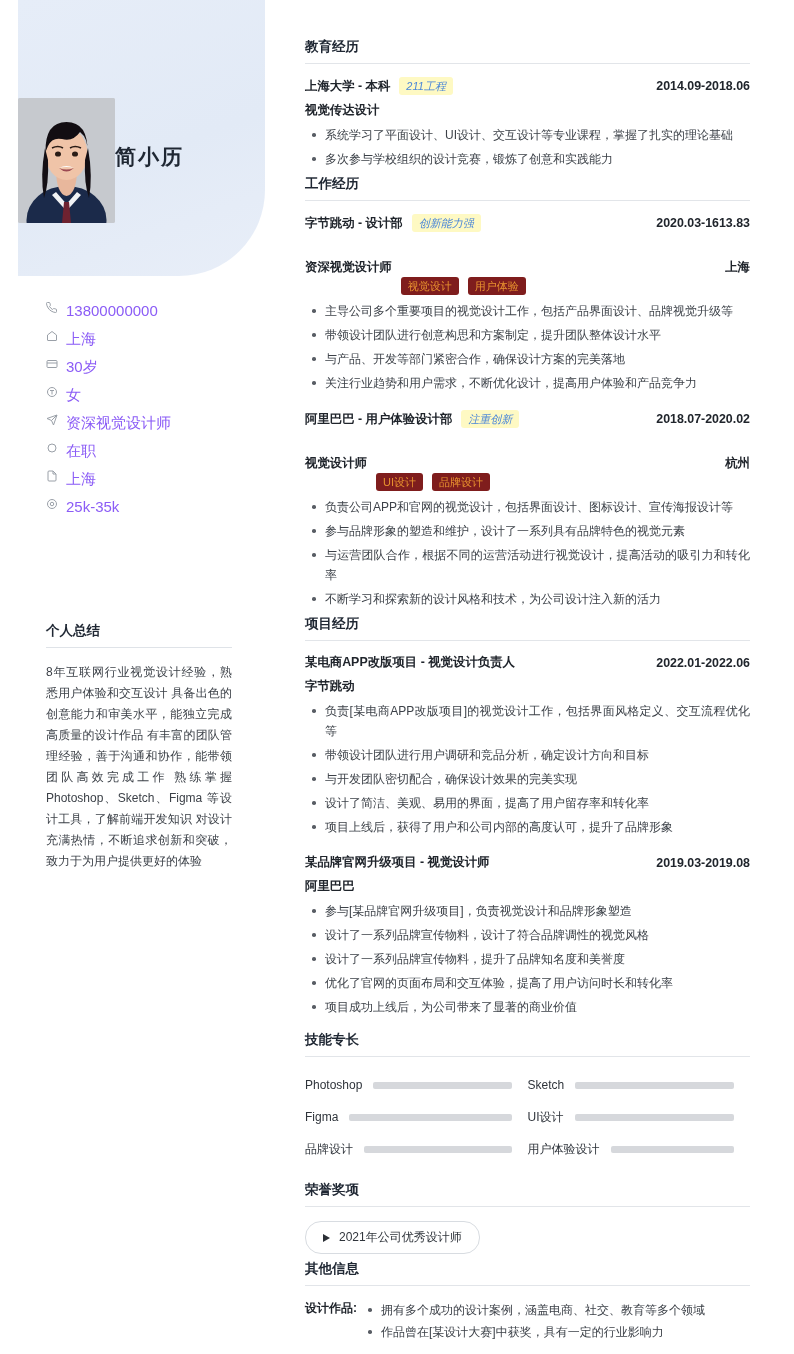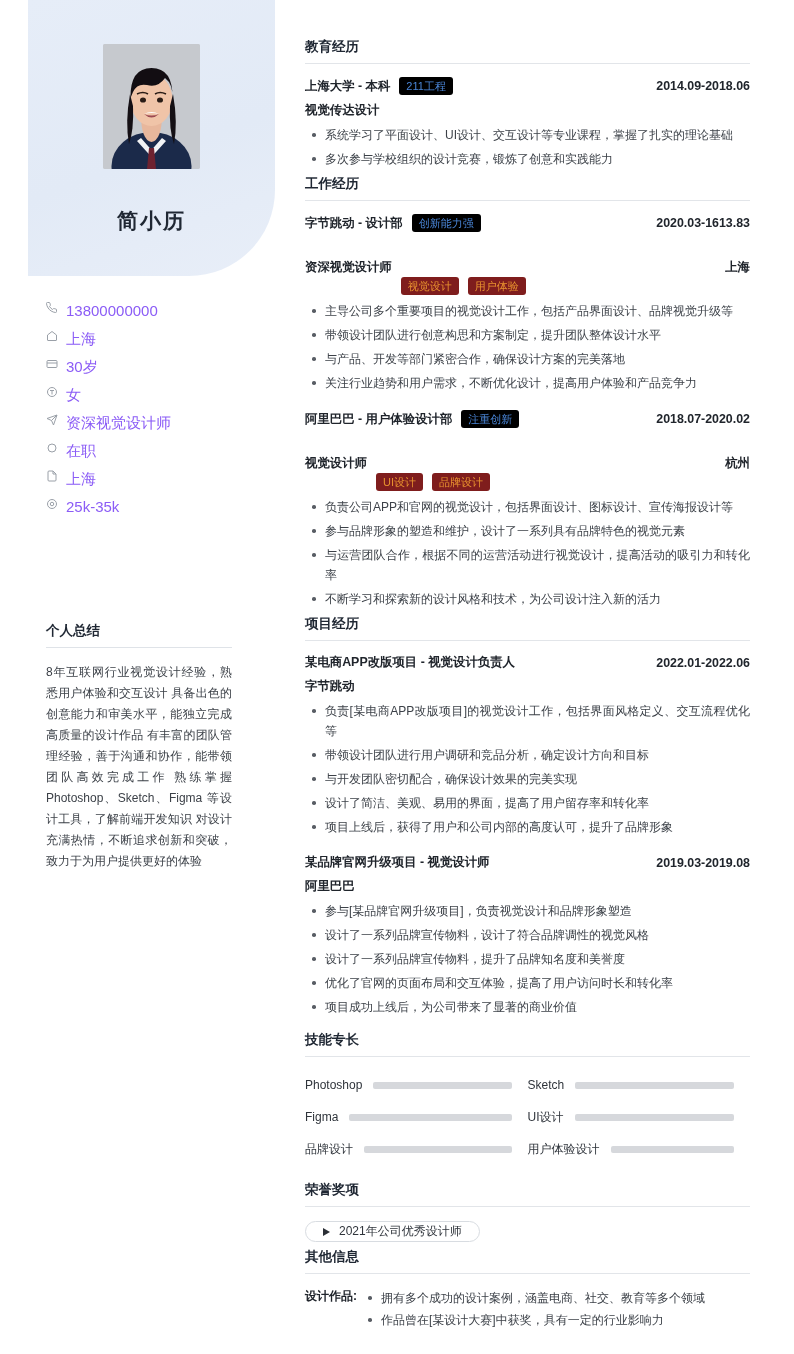--- a/index.html
+++ b/index.html
@@ -7,24 +7,24 @@
   body {
     font-family:"Liberation Sans","DejaVu Sans",sans-serif;
     background:#ffffff; color:#2b2b2b; font-size:12px;
     -webkit-font-smoothing:antialiased;
   }
   .page { position:relative; width:794px; height:1354px; display:flex; }
 
   
   .sidebar { width:265px; flex:0 0 265px; position:relative; }
   .side-head {
-    position:absolute; left:28px; top:0; width:247px; height:276px;
+    position:absolute; left:18px; top:0; width:247px; height:276px;
     background:linear-gradient(160deg,#e6edf8 0%,#e2eaf6 55%,#e8eef8 100%);
     border-bottom-right-radius:86px;
-    display:flex; flex-direction:column; align-items:center;
+    display:flex; flex-direction:row; align-items:center;
   }
   .photo {
     width:97px; height:125px; margin-top:44px; overflow:hidden;
     background:#c9ccd1; border-radius:2px; position:relative;
   }
   .photo svg { display:block; width:100%; height:100%; }
   .person-name {
     margin-top:38px; font-size:21px; font-weight:700; color:#1f2733;
     letter-spacing:2px;
   }
@@ -49,21 +49,21 @@
   .entry { padding-top:13px; }
   .e-line { display:flex; align-items:center; }
   .e-main { display:flex; align-items:center; flex:1; min-width:0; gap:9px; }
   .e-title { font-size:12.4px; font-weight:700; color:#20252c; white-space:nowrap; }
   .e-sub { font-size:12.4px; font-weight:700; color:#20252c; white-space:nowrap; }
   .e-right { font-size:12.4px; font-weight:700; color:#20252c; white-space:nowrap; margin-left:10px; }
   .e-org { font-size:12.4px; font-weight:700; color:#20252c; padding-top:7px; }
   .e-row2 { padding-top:7px; }
 
   .tag { font-size:11px; padding:2px 7px; border-radius:3px; white-space:nowrap; line-height:14px; }
-  .tag.blue { color:#4a86d8; background:#000000; }
+  .tag.blue { color:#4a86d8; background:#fef9c3;font-style:italic; }
   .tag.orange { color:#e8922f; background:#7f1d1d;margin-top:38px; }
 
   ul.bl { list-style:none; padding-top:6px; }
   ul.bl li {
     position:relative; padding-left:20px; font-size:12px; line-height:20px;
     color:#3c4148; margin-bottom:4px; text-align:justify;
   }
   ul.bl li::before {
     content:""; position:absolute; left:7px; top:8px;
     width:3.5px; height:3.5px; border-radius:50%; background:#585d64;
@@ -74,21 +74,21 @@
   .skill { width:50%; display:flex; align-items:center; height:32px; padding-right:16px; }
   .sk-name { font-size:12px; color:#2f343b; white-space:nowrap; }
   .sk-bar { flex:1; height:7px; background:#d6d8dc; border-radius:2px; margin-left:11px; overflow:hidden; }
   .sk-fill { height:100%; background:#d3e0f4; border-radius:2px; }
 
   
   .honors { padding-top:14px; display:flex; flex-wrap:wrap; gap:10px; }
   .honor {
     display:inline-flex; align-items:center; gap:9px;
     border:1px solid #d8dce1; border-radius:16px;
-    padding:1px 17px; font-size:12px; color:#2f343b; background:#fff;
+    padding:7px 17px; font-size:12px; color:#2f343b; background:#fff;
   }
   .tri { width:0; height:0; border-left:7px solid #2b2f35; border-top:4.5px solid transparent; border-bottom:4.5px solid transparent; }
 
   
   .other { display:flex; padding-top:13px; }
   .other-label { font-size:12px; font-weight:700; color:#20252c; white-space:nowrap; padding-top:1px; }
   .other-list { list-style:none; padding-left:4px; }
   .other-list li { position:relative; padding-left:20px; font-size:12px; line-height:22px; color:#3c4148; }
   .other-list li::before {
     content:""; position:absolute; left:7px; top:9px;

